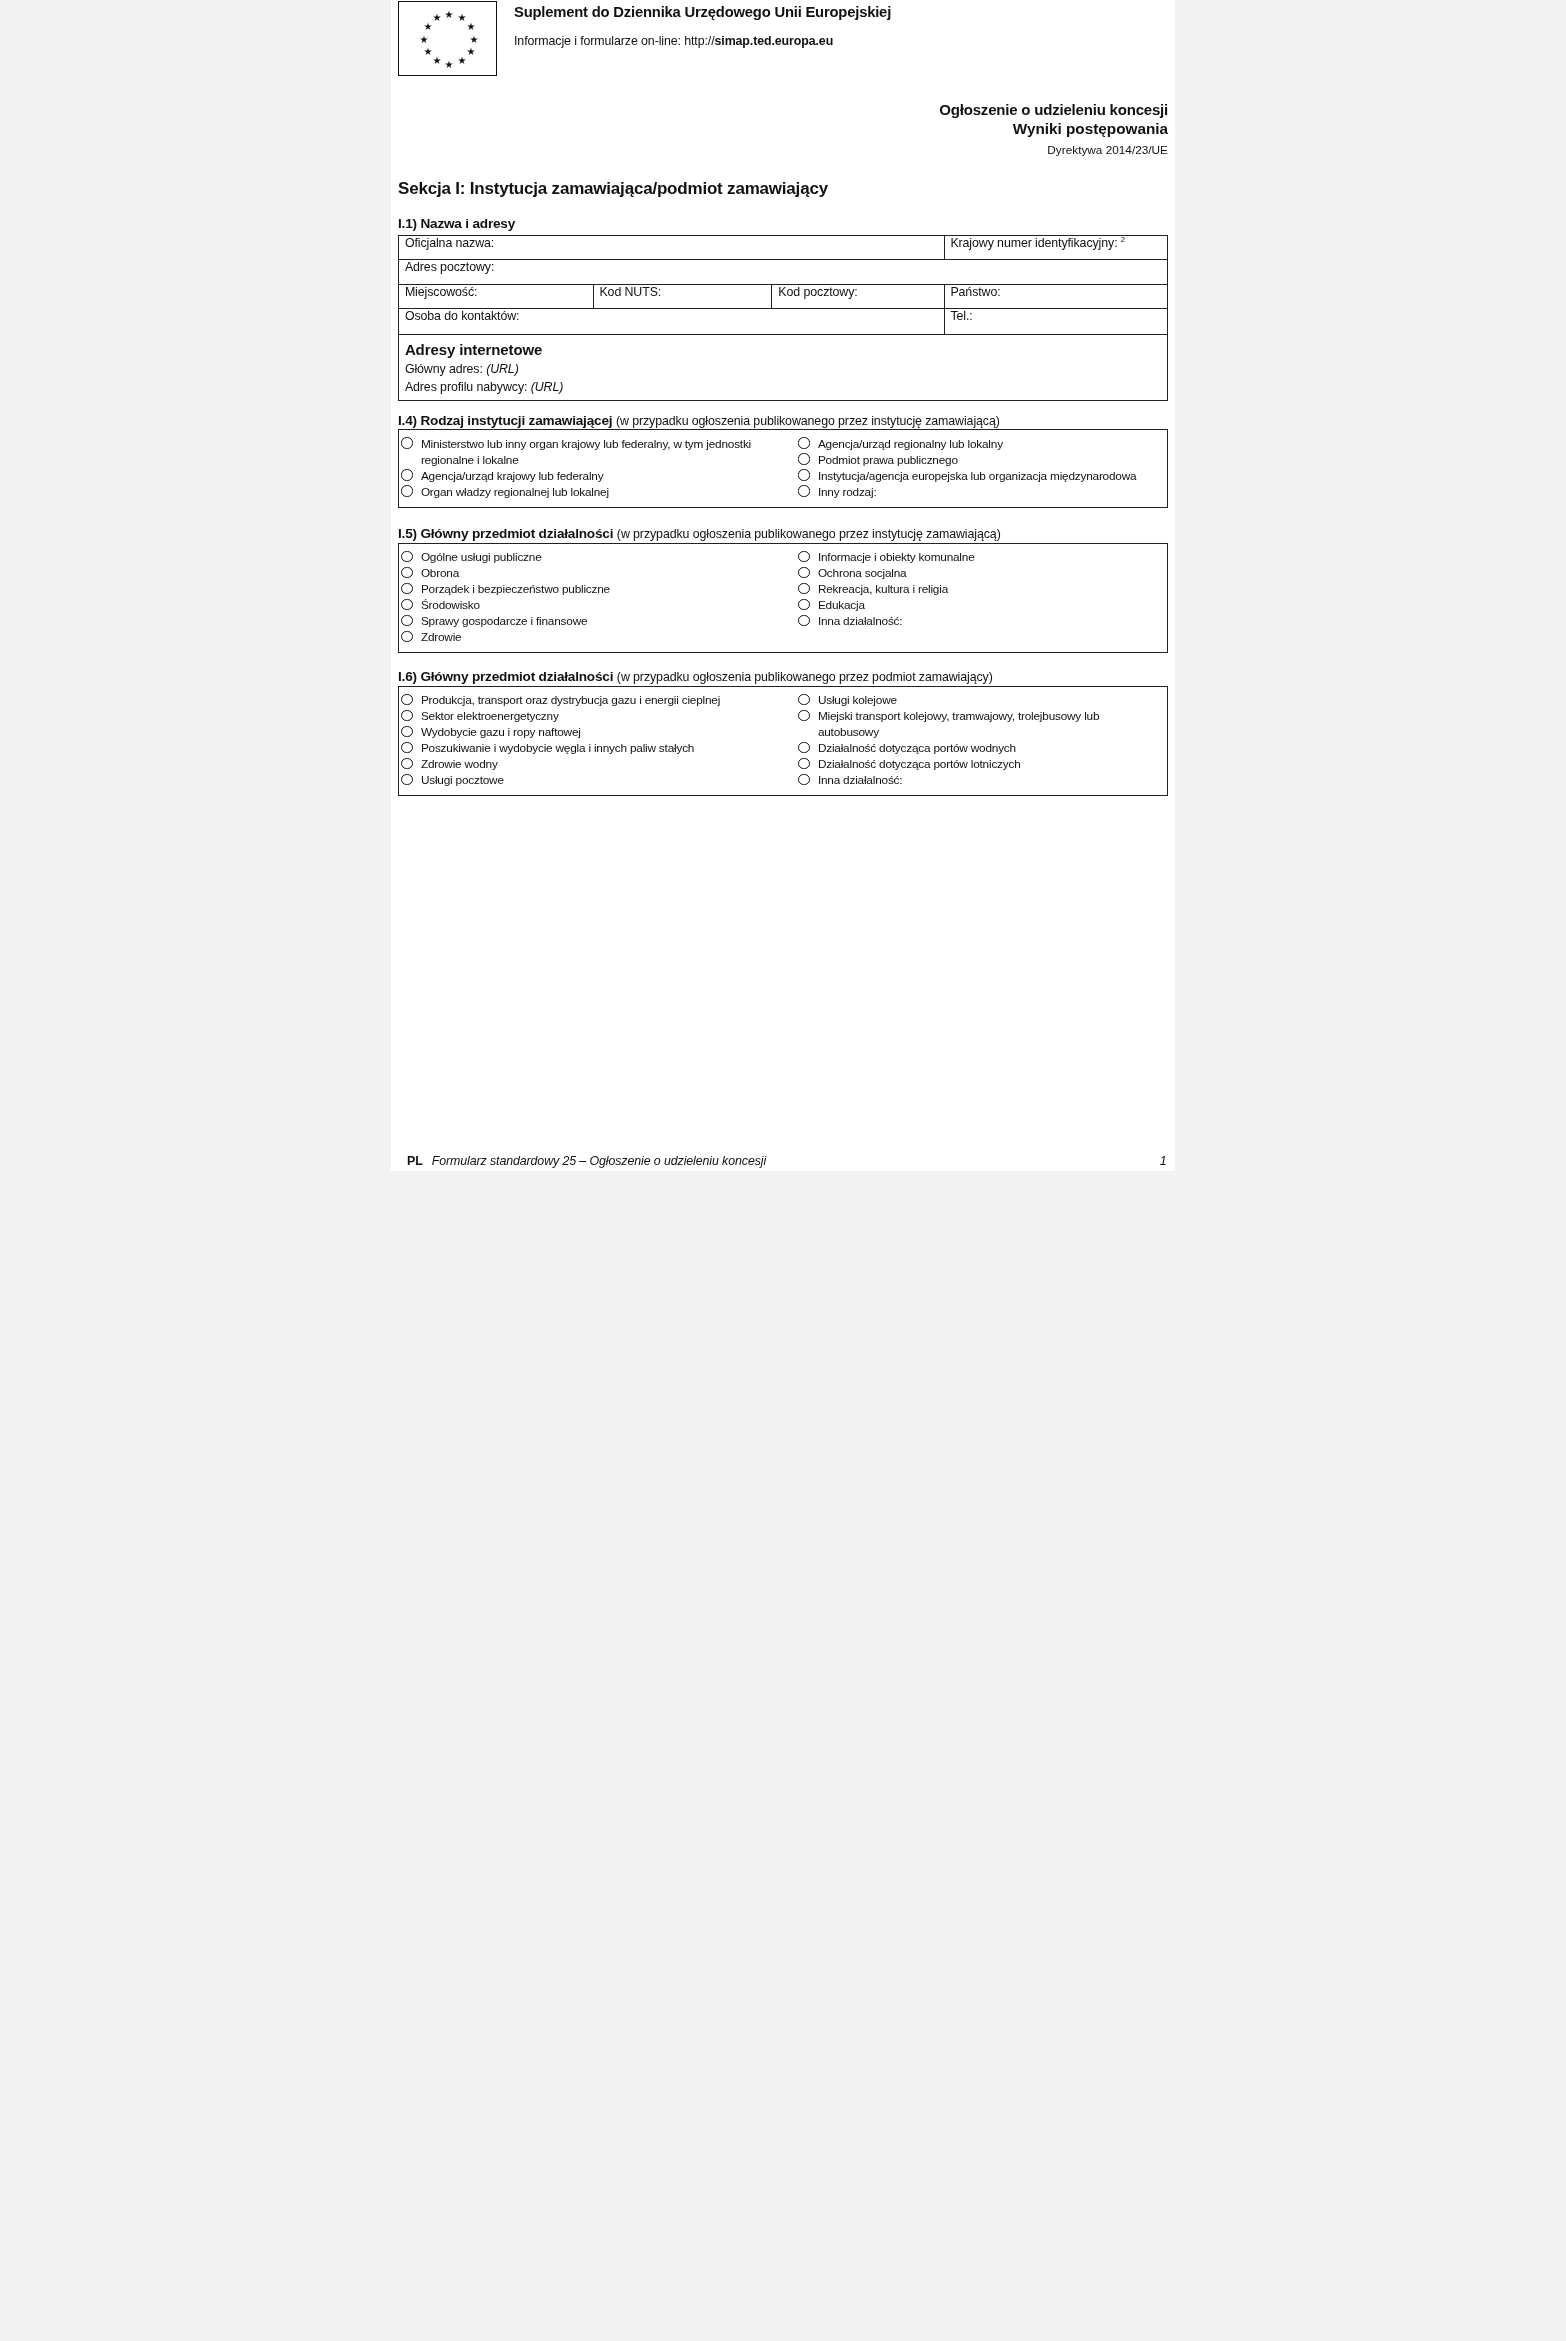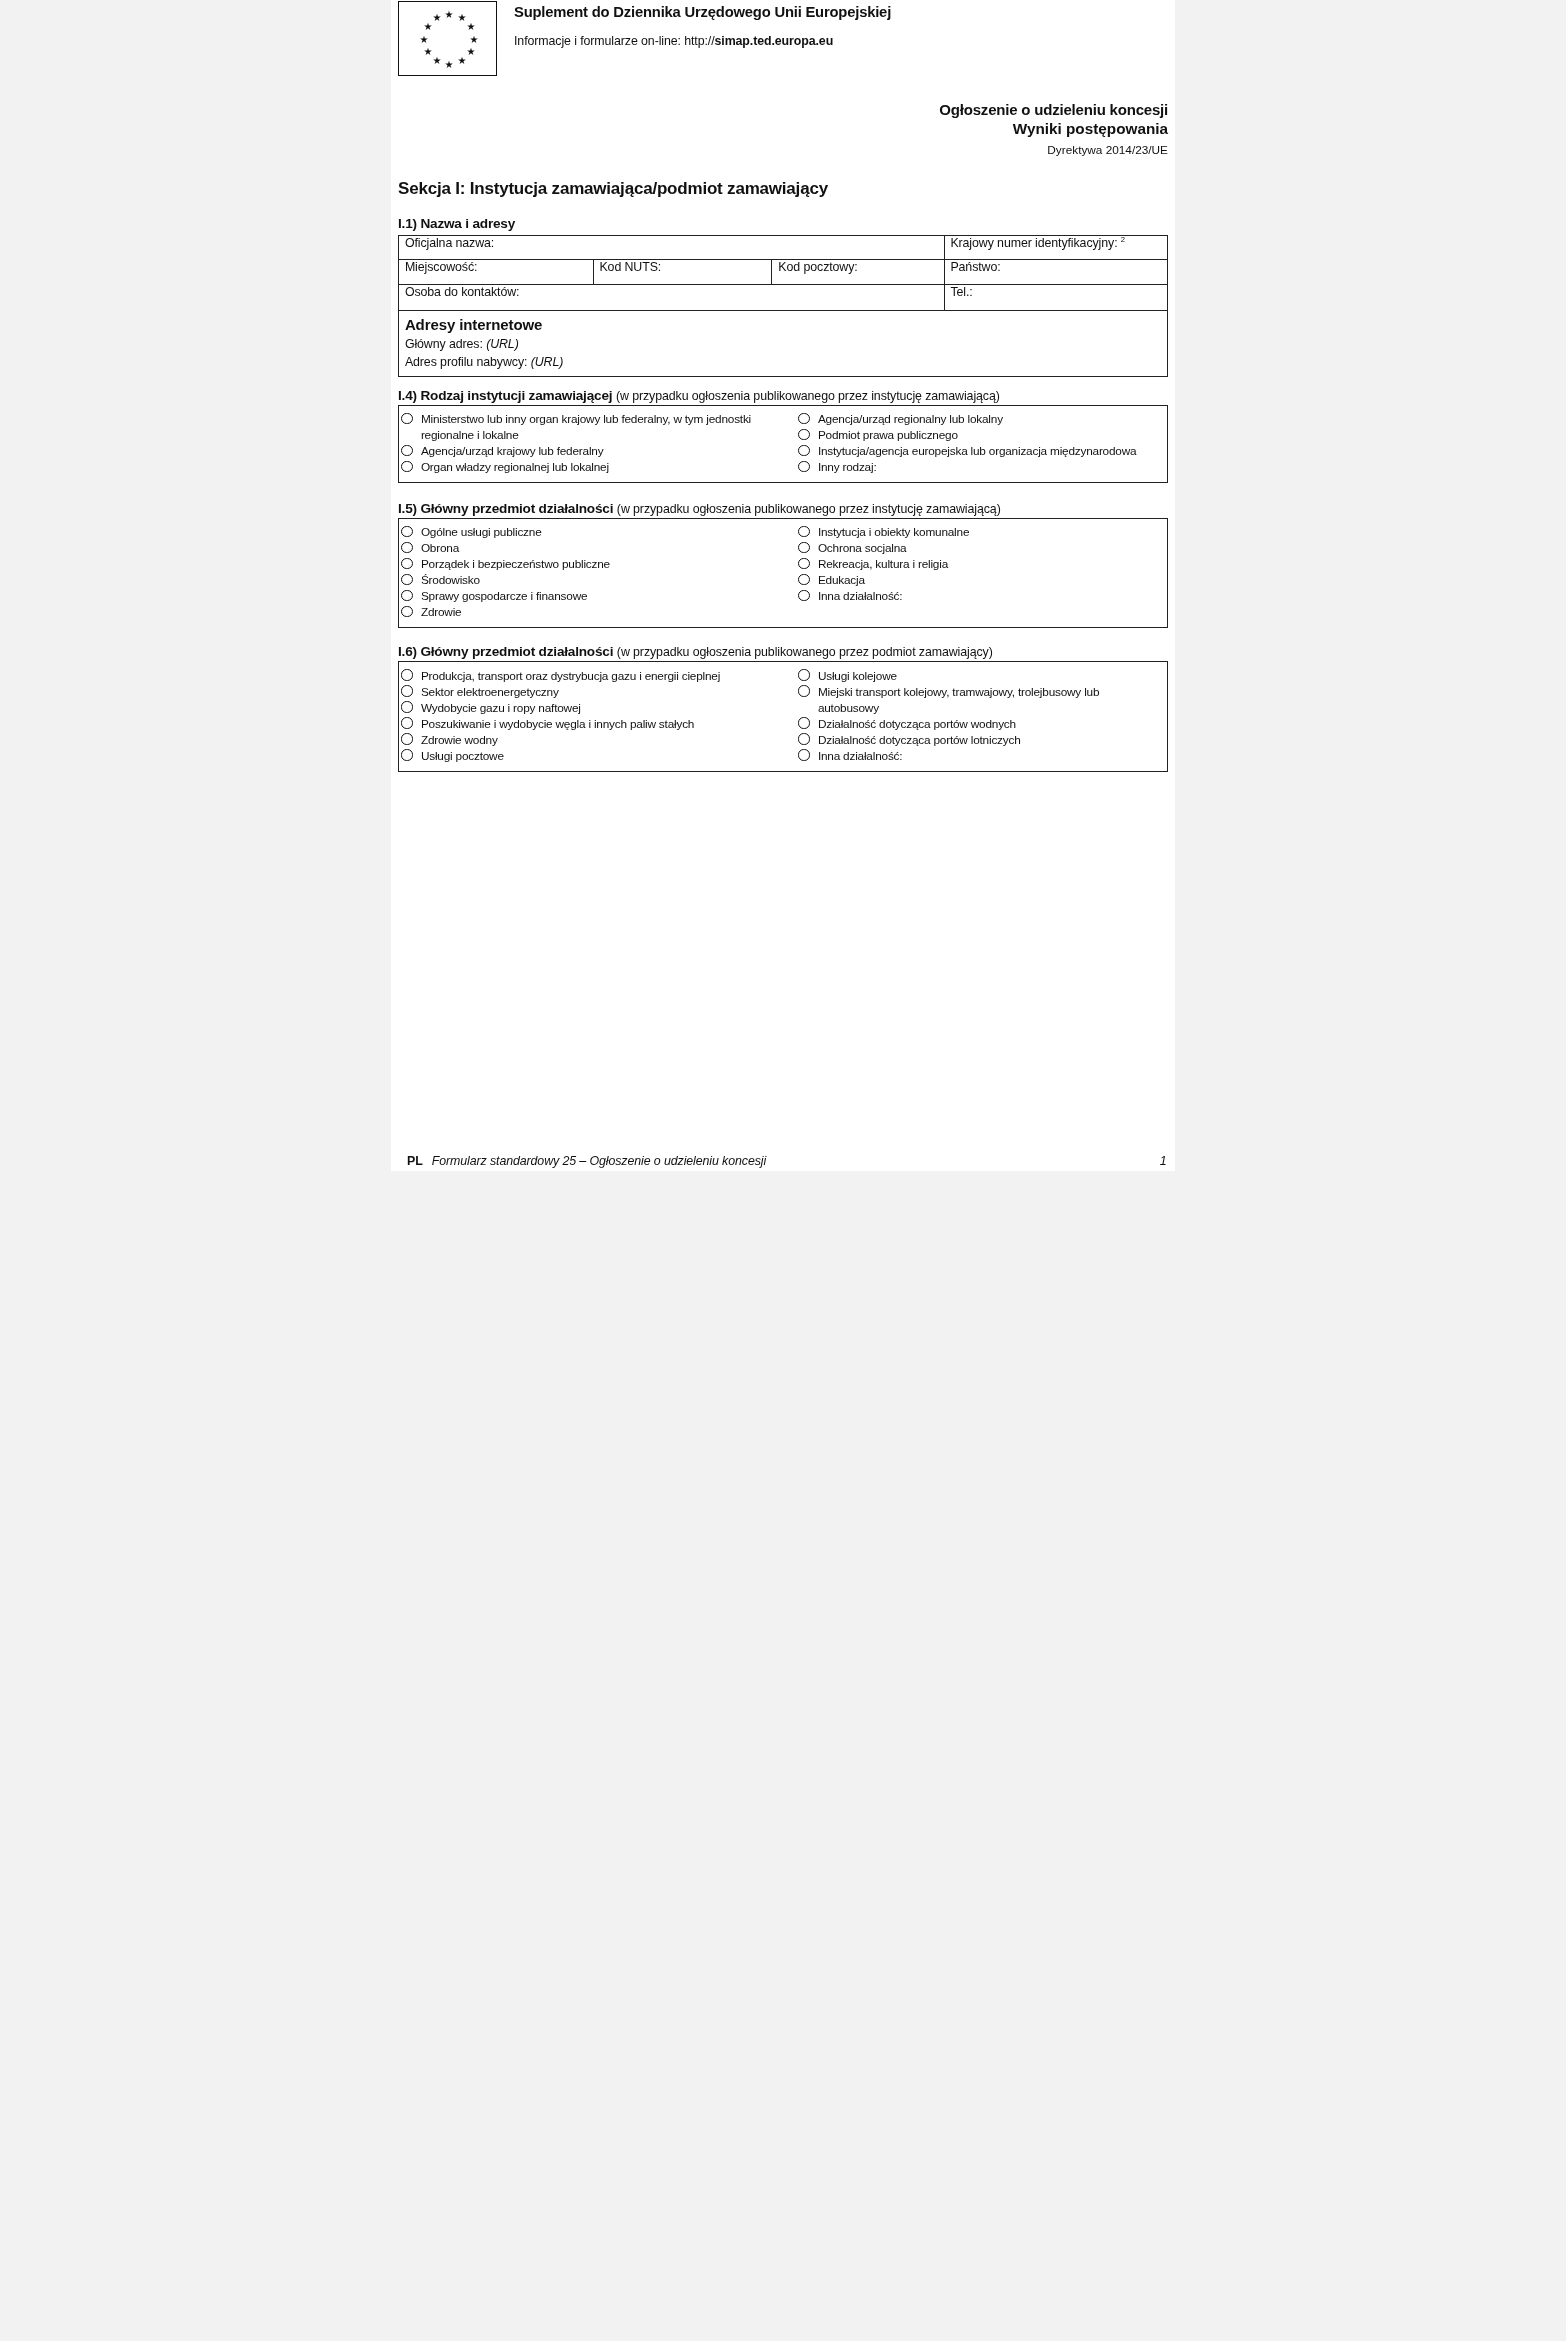--- a/index.html
+++ b/index.html
@@ -106,20 +106,25 @@
   <div class="tbl">
     <div class="trow">
       <div class="cell c-main">
         <span>Oficjalna nazwa:</span>
       </div>
       <div class="cell c-rest">
         <span><span>Krajowy numer identyfikacyjny:</span>&nbsp;<sup class="sup">2</sup></span>
       </div>
     </div>
     <div class="trow">
+      <div class="cell" style="flex:1">
+        <span>Adres pocztowy:</span>
+      </div>
+    </div>
+    <div class="trow">
       <div class="cell c-town">
         <span>Miejscowość:</span>
       </div>
       <div class="cell c-nuts">
         <span>Kod NUTS:</span>
       </div>
       <div class="cell c-zip">
         <span>Kod pocztowy:</span>
       </div>
       <div class="cell c-rest">
@@ -213,21 +218,21 @@
         <span class="lbl">Sprawy gospodarcze i finansowe</span>
       </div>
       <div class="opt">
         <span class="radio"></span>
         <span class="lbl">Zdrowie</span>
       </div>
     </div>
     <div class="col-r">
       <div class="opt">
         <span class="radio"></span>
-        <span class="lbl">Instytucja i obiekty komunalne</span>
+        <span class="lbl">Informacje i obiekty komunalne</span>
       </div>
       <div class="opt">
         <span class="radio"></span>
         <span class="lbl">Ochrona socjalna</span>
       </div>
       <div class="opt">
         <span class="radio"></span>
         <span class="lbl">Rekreacja, kultura i religia</span>
       </div>
       <div class="opt">

